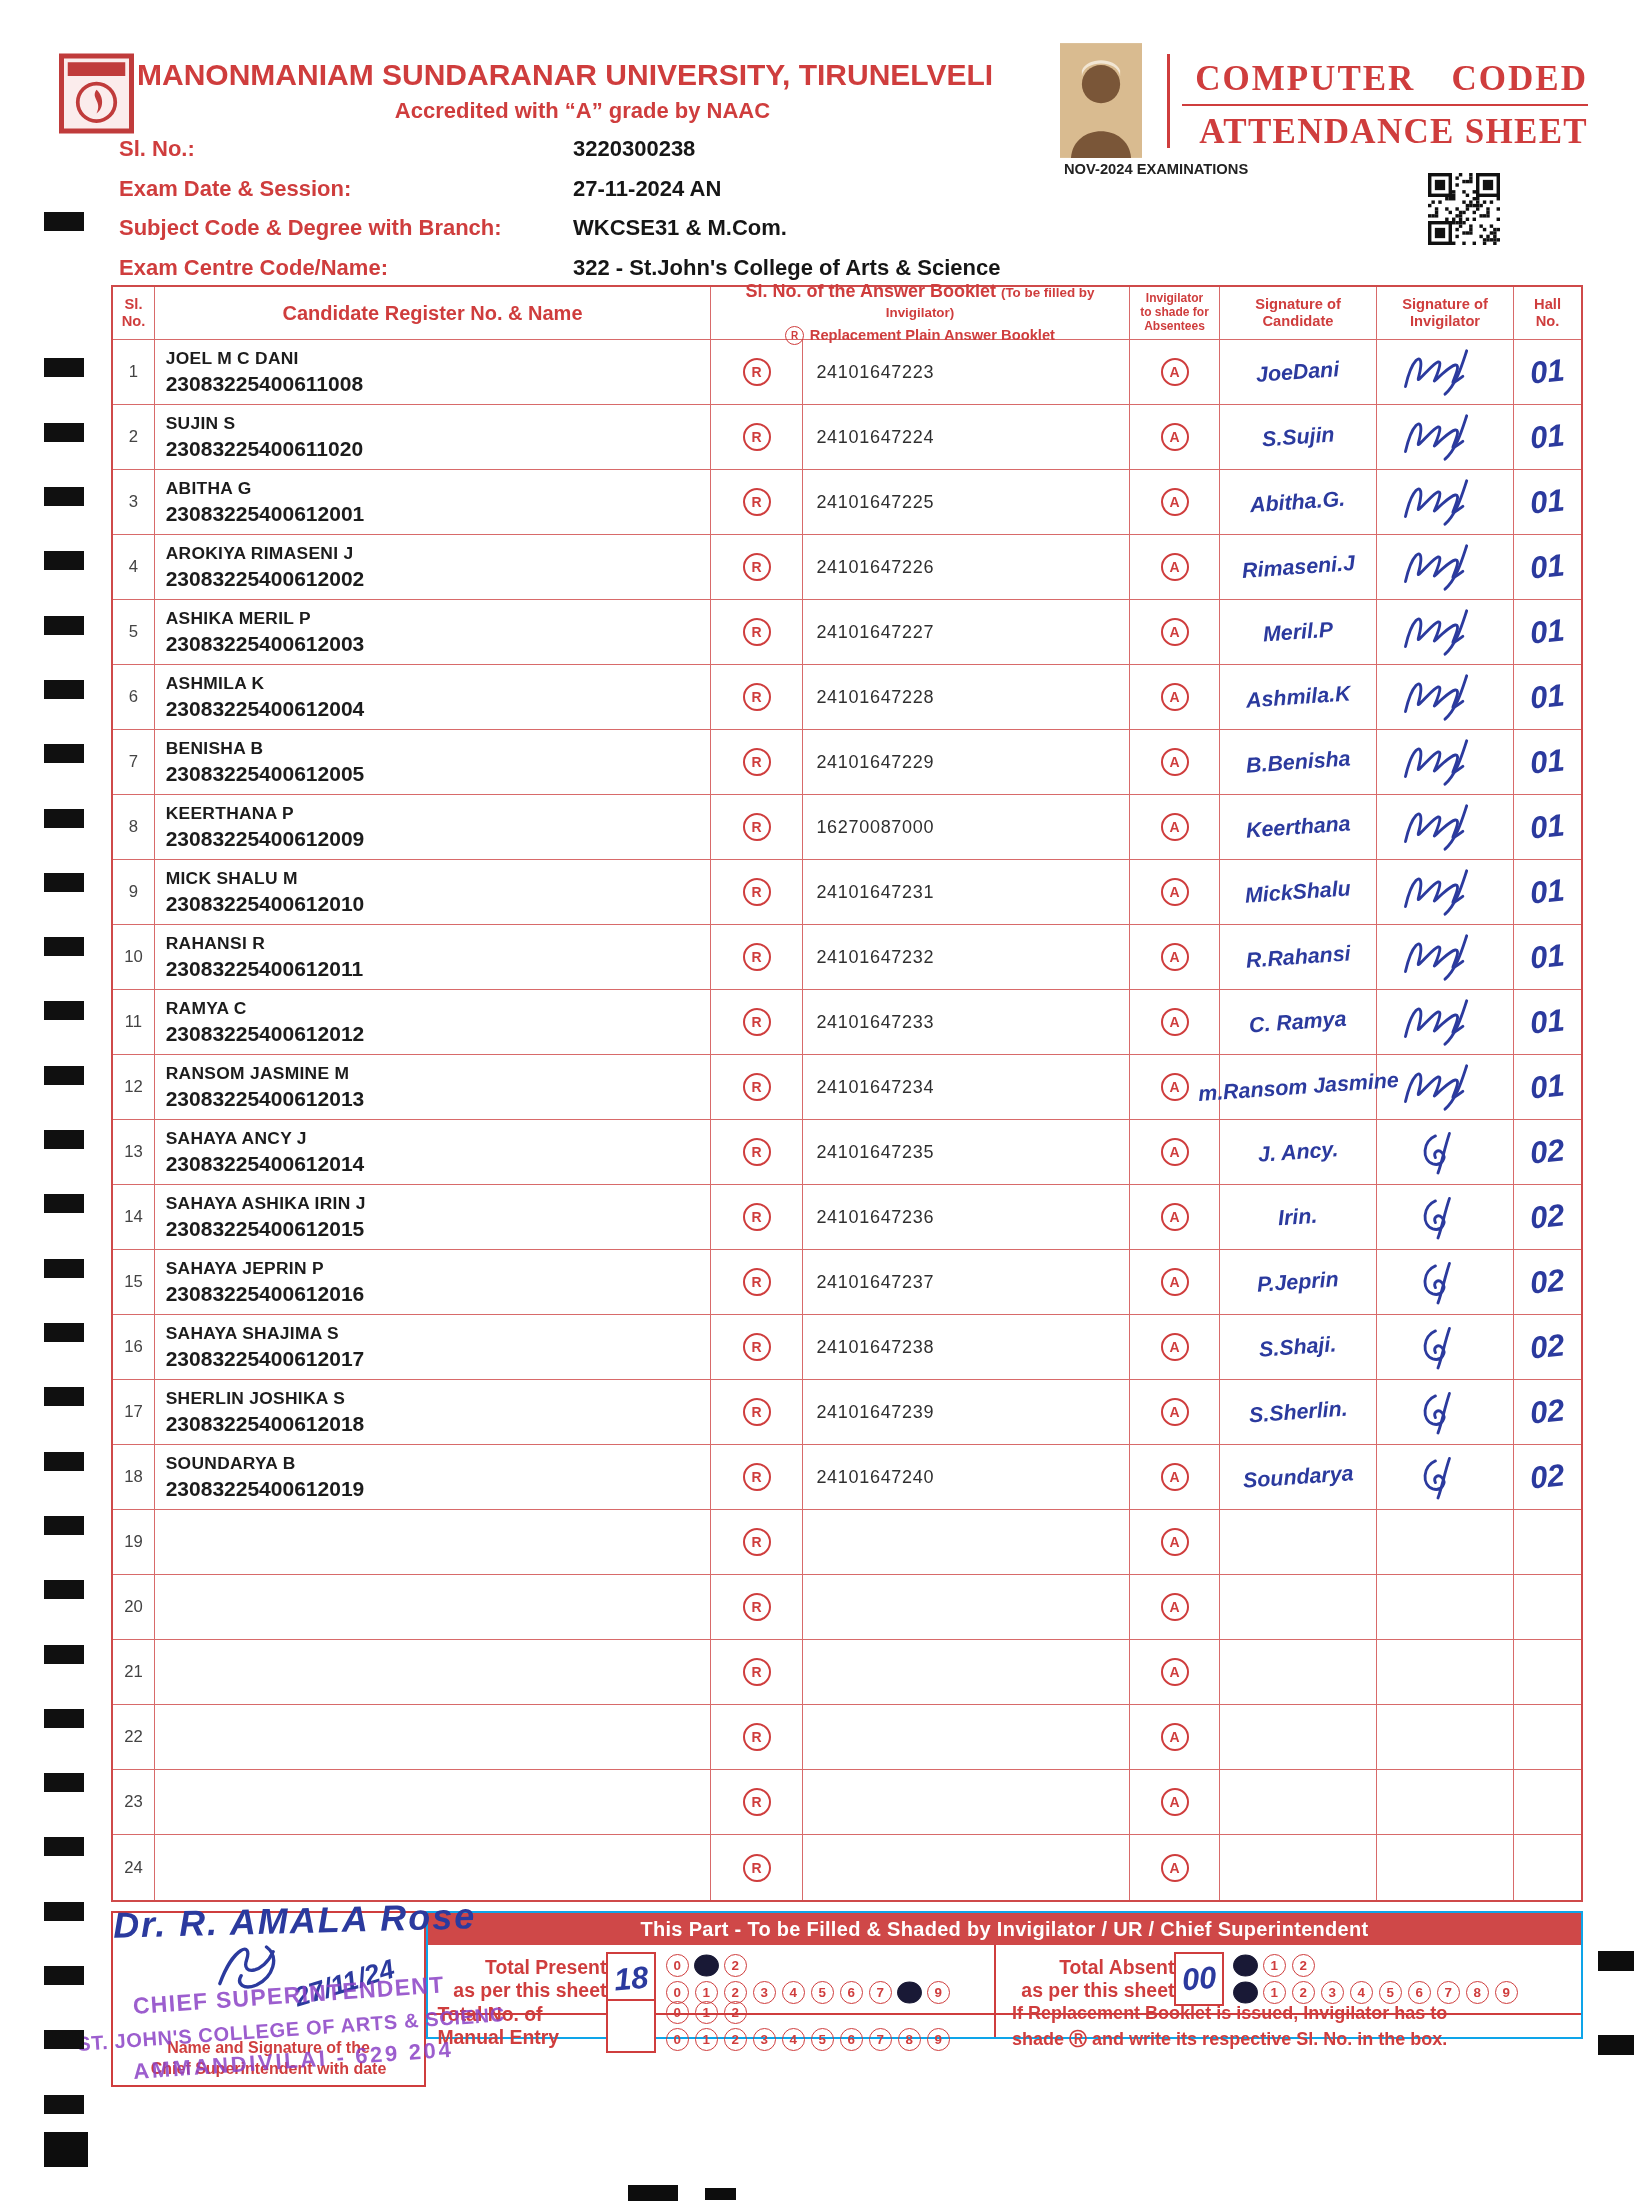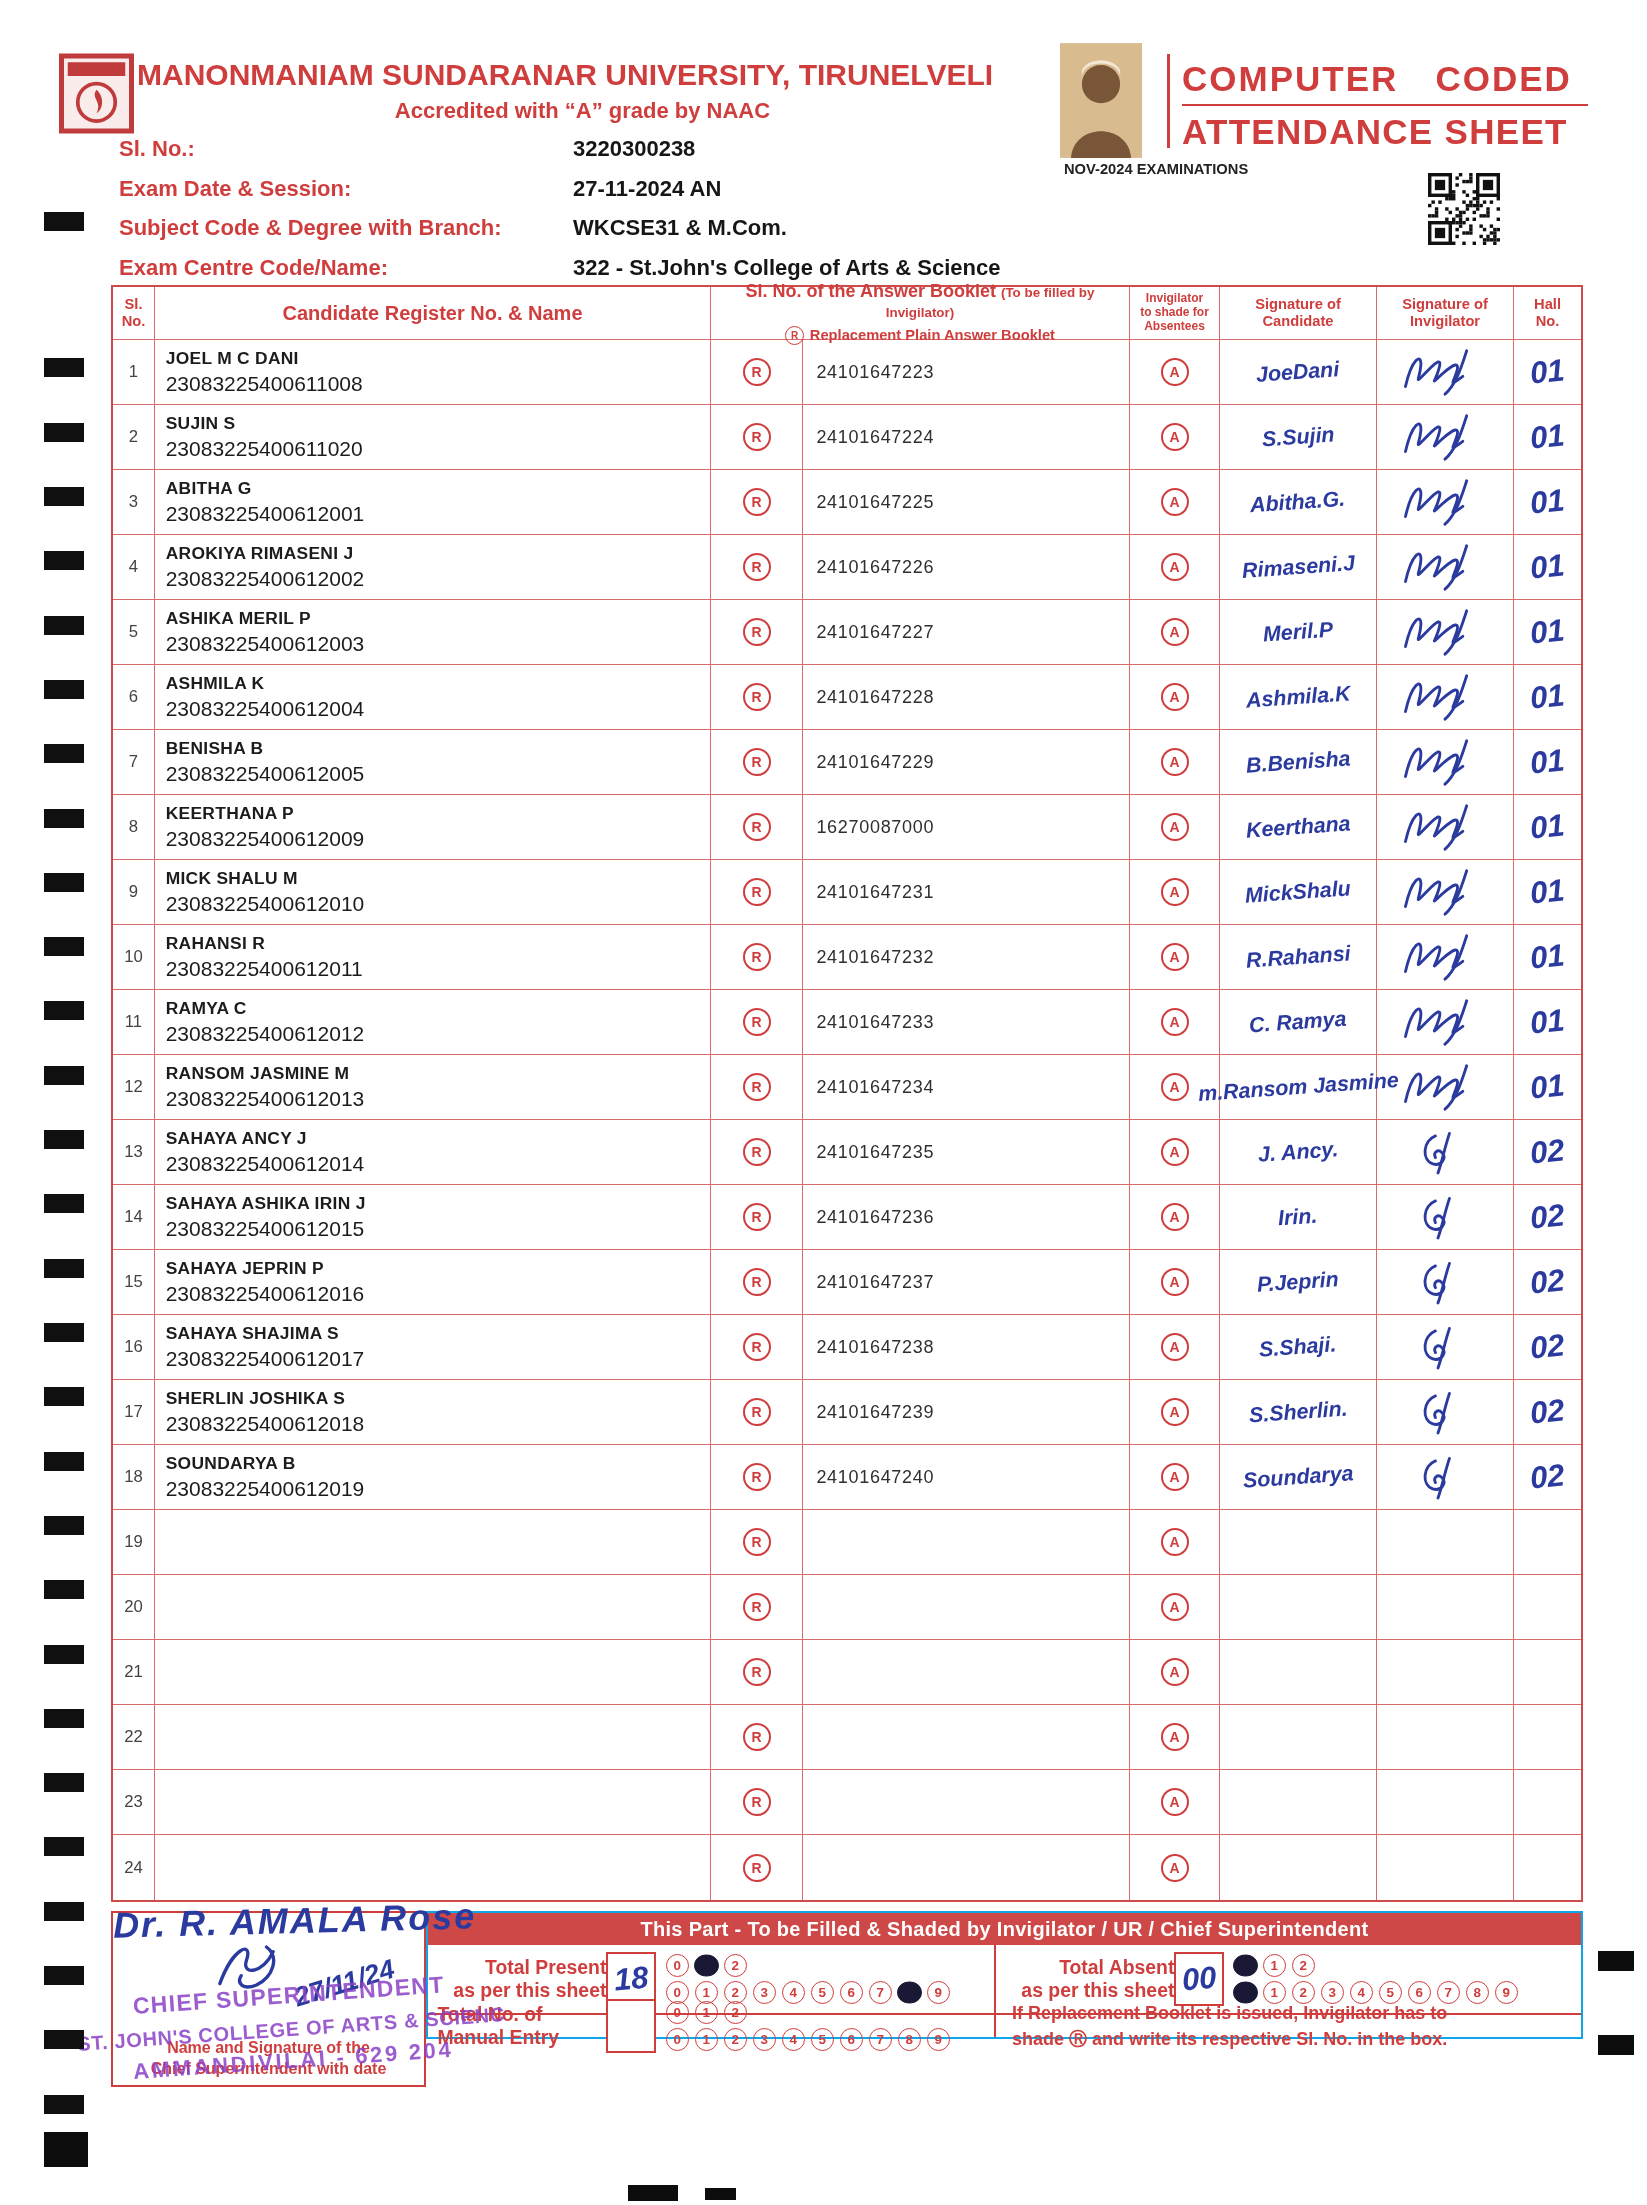--- a/index.html
+++ b/index.html
@@ -7,22 +7,22 @@
   .abs{position:absolute;}
   
   .regmark{position:absolute;left:44px;width:40px;height:19px;background:#101010;}
   .blackmark{position:absolute;background:#0d0d0d;}
   
   #logo{left:59px;top:52px;width:75px;height:83px;}
   #univ-title{left:137px;top:58px;width:891px;font-size:30px;font-weight:bold;color:#cf3d3d;letter-spacing:0px;}
   #accred{left:137px;top:98px;width:891px;text-align:center;font-size:22px;font-weight:bold;color:#cf3d3d;}
   #portrait{left:1060px;top:43px;width:82px;height:115px;}
   #title-vline{left:1167px;top:54px;width:2.7px;height:94px;background:#cf3d3d;}
-  #title-right{left:1182px;top:59px;width:406px;text-align:left;color:#cf3d3d;
-    font-family:Liberation Sans, sans-serif;font-weight:bold;}
+  #title-right{left:1182px;top:59px;width:406px;text-align:right;color:#cf3d3d;
+    font-family:Liberation Serif, serif;font-weight:bold;}
   #title-right .t1{font-size:35px;word-spacing:25.5px;letter-spacing:2px;border-bottom:2px solid #cf3d3d;padding-bottom:5.4px;}
   #title-right .t2{font-size:35px;letter-spacing:1.3px;padding-top:5.4px;}
   #session{left:1064px;top:161px;font-size:14.7px;font-weight:bold;color:#222;}
   #qr{left:1428px;top:173px;width:72px;height:72px;}
   
   .flabel{position:absolute;left:119px;font-size:22px;font-weight:bold;color:#cf3d3d;}
   .fvalue{position:absolute;left:573px;font-size:22px;font-weight:bold;color:#161616;}
   
   #table{left:111px;top:285px;width:1472px;border:2px solid #cf4a4a;box-sizing:border-box;background:#fff;}
   .thead{display:flex;height:52px;border-bottom:1.3px solid #d86a6a;}
@@ -38,21 +38,21 @@
   .hc .h-name{font-size:20px;}
   .hc .h-abs{font-size:12px;}
   .bh1{font-size:18px;} .bh-paren{font-size:13.4px;font-weight:bold;}
   .bh2{font-size:14.7px;margin-top:4px;display:flex;align-items:center;gap:5.4px;}
   .circ{display:inline-flex;width:24px;height:24px;border:2px solid #cf3d3d;border-radius:50%;
     color:#cf3d3d;font-weight:bold;font-size:14px;align-items:center;justify-content:center;flex:none;}
   .circ-sm{width:17.4px;height:17.4px;font-size:10px;border-width:1.3px;}
   .c-sl{display:flex;align-items:center;justify-content:center;font-size:16.7px;color:#444;}
   .c-name{padding:8px 0 0 10.7px;}
   .cand-name{font-size:17.4px;font-weight:700;color:#1c1c1c;letter-spacing:0.3px;}
-  .cand-reg{font-size:21px;font-weight:400;color:#1c1c1c;margin-top:3.3px;}
+  .cand-reg{font-size:21px;font-weight:700;color:#1c1c1c;margin-top:3.3px;}
   .c-booklet{display:flex;}
   .rsub{width:92px;border-right:1.3px solid #d86a6a;display:flex;align-items:center;justify-content:center;box-sizing:border-box;}
   .bnum{flex:1;display:flex;align-items:center;padding-left:13.4px;font-size:18px;color:#2f2f2f;letter-spacing:0.7px;}
   .c-absent{display:flex;align-items:center;justify-content:center;}
   .c-csig,.c-isig,.c-hall{display:flex;align-items:center;justify-content:center;overflow:visible;}
   .hand{color:#2b3a9e;font-style:italic;font-weight:600;}
   .sigtext{font-size:21.4px;transform:rotate(-4deg);white-space:nowrap;}
   .hallnum{font-size:31px;transform:rotate(-6deg);}
   .isig-svg{stroke:#2b3a9e;fill:none;stroke-width:4.5;stroke-linecap:round;}
   

